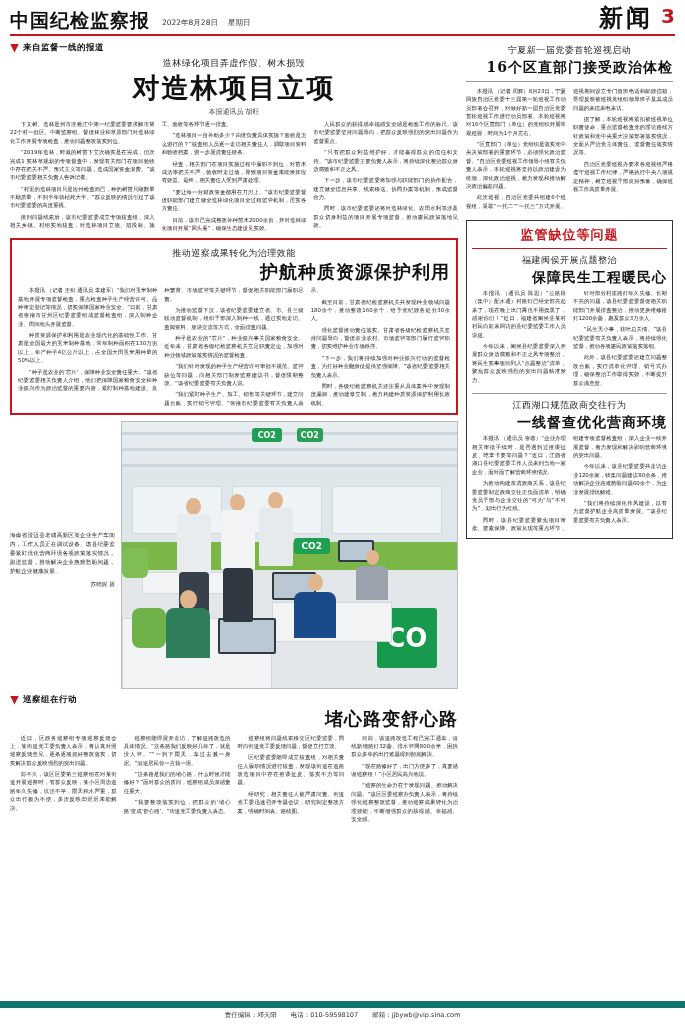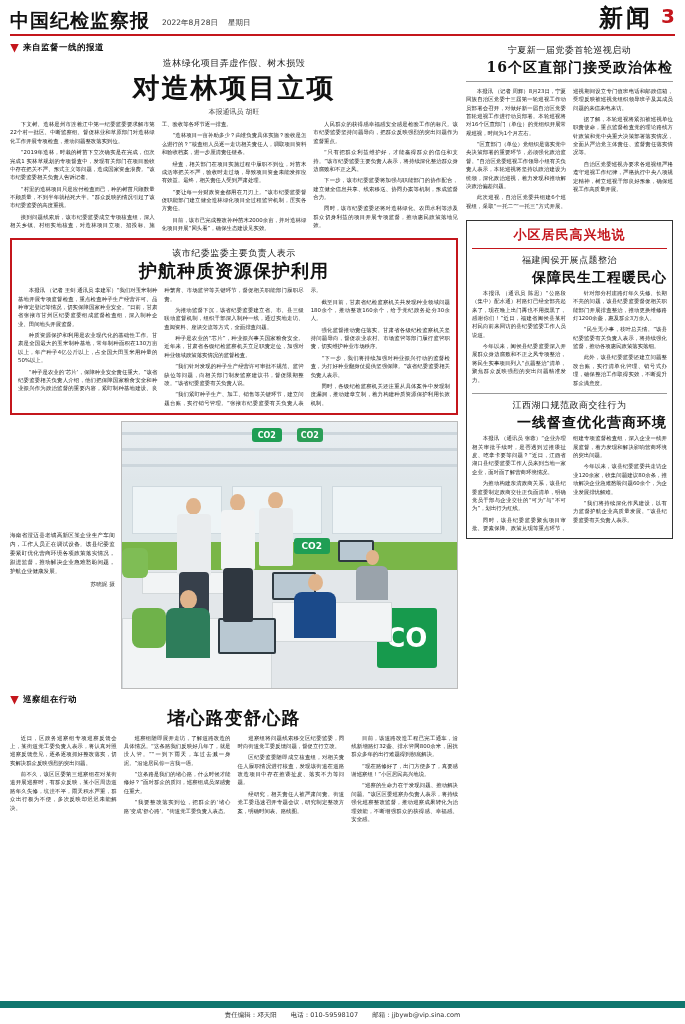--- a/index.html
+++ b/index.html
@@ -62,22 +62,22 @@
   .headline-xl {
     text-align: center;
     font-family: "DejaVu Serif", "Liberation Serif", serif;
     font-weight: bold;
     font-size: 27px;
     letter-spacing: 2px;
     margin: 2px 0 4px;
     line-height: 1.15;
   }
   .headline-lg {
-    text-align: center;
-    font-family: Liberation Mono, monospace;
+    text-align: right;
+    font-family: Liberation Serif, serif;
     font-weight: bold;
     font-size: 18px;
     letter-spacing: 1px;
     margin: 2px 0 3px;
     line-height: 1.2;
   }
   .headline-md {
     text-align: right;
     font-family: "DejaVu Serif", "Liberation Serif", serif;
     font-weight: bold;
@@ -193,21 +193,21 @@
           <p>“要让每一分财政资金都用在刀刃上。”该市纪委监委督促职能部门建立健全造林绿化项目全过程监管机制，压实各方责任。</p>
           <p>目前，该市已完成整改补种苗木2000余亩，并对造林绿化项目开展“回头看”，确保生态建设见实效。</p>
           <p>人民群众的获得感幸福感安全感是检验工作的标尺。该市纪委监委坚持问题导向，把群众反映强烈的突出问题作为监督重点。</p>
           <p>“只有把群众利益维护好，才能赢得群众的信任和支持。”该市纪委监委主要负责人表示，将持续深化整治群众身边腐败和不正之风。</p>
           <p>下一步，该市纪委监委将加强与职能部门的协作配合，建立健全信息共享、线索移送、协同办案等机制，形成监督合力。</p>
           <p>同时，该市纪委监委还将对造林绿化、农田水利等涉及群众切身利益的项目开展专项监督，推动惠民政策落地见效。</p>
         </div>
       </div>
 
       <div class="redbox">
-        <div class="kicker">该市纪委监委主要负责人表示</div>
+        <div class="kicker">推动巡察成果转化为治理效能</div>
         <div class="headline-lg">护航种质资源保护利用</div>
         <div class="cols c3">
           <p>本报讯 （记者 王剑 通讯员 李建军）“我们对玉米制种基地开展专项监督检查，重点检查种子生产经营许可、品种审定登记等情况，切实保障国家种业安全。”日前，甘肃省张掖市甘州区纪委监委组成监督检查组，深入制种企业、田间地头开展监督。</p>
           <p>种质资源保护和利用是农业现代化的基础性工作。甘肃是全国最大的玉米制种基地，常年制种面积在130万亩以上，年产种子4亿公斤以上，占全国大田玉米用种量的50%以上。</p>
           <p>“种子是农业的‘芯片’，保障种业安全责任重大。”该省纪委监委相关负责人介绍，他们把保障国家粮食安全和种业振兴作为政治监督的重要内容，紧盯制种基地建设、良种繁育、市场监管等关键环节，督促相关职能部门履职尽责。</p>
           <p>为推动监督下沉，该省纪委监委建立省、市、县三级联动监督机制，组织干部深入制种一线，通过实地走访、查阅资料、座谈交流等方式，全面排查问题。</p>
           <p>种子是农业的“芯片”，种业振兴事关国家粮食安全。近年来，甘肃省各级纪检监察机关立足职责定位，加强对种业领域政策落实情况的监督检查。</p>
           <p>“我们针对发现的种子生产经营许可审批不规范、监管缺位等问题，向相关部门制发监察建议书，督促限期整改。”该省纪委监委有关负责人说。</p>
           <p>“我们紧盯种子生产、加工、销售等关键环节，建立问题台账，实行销号管理。”张掖市纪委监委有关负责人表示。</p>
           <p>截至目前，甘肃省纪检监察机关共发现种业领域问题180余个，推动整改160余个，给予党纪政务处分30余人。</p>
@@ -320,21 +320,21 @@
           <p>“区直部门（单位）党组织是落实党中央决策部署的重要环节，必须强化政治监督。”自治区党委巡视工作领导小组有关负责人表示，本轮巡视将坚持以政治建设为统领，深化政治巡视，着力发现和推动解决政治偏差问题。</p>
           <p>此次巡视，自治区党委共组建6个巡视组，采取“一托二”“一托三”方式开展。巡视期间设立专门值班电话和邮政信箱，受理反映被巡视党组织领导班子及其成员问题的来信来电来访。</p>
           <p>据了解，本轮巡视将紧扣被巡视单位职责使命，重点监督检查党的理论路线方针政策和党中央重大决策部署落实情况，全面从严治党主体责任、监督责任落实情况等。</p>
           <p>自治区党委巡视办要求各巡视组严格遵守巡视工作纪律，严格执行中央八项规定精神，树立巡视干部良好形象，确保巡视工作高质量开展。</p>
         </div>
       </div>
 
       <div style="height:10px"></div>
 
       <div class="rbox">
-        <div class="rbox-title">小区居民高兴地说</div>
+        <div class="rbox-title">监管缺位等问题</div>
 
         <div>
           <div class="kicker">福建闽侯开展点题整治</div>
           <div class="headline-md">保障民生工程暖民心</div>
           <div class="cols c2">
             <p>本报讯 （通讯员 陈思）“公路段（集中）配水通）村路灯已经全部亮起来了，现在晚上出门再也不用摸黑了，感谢你们！”近日，福建省闽侯县某村村民向前来回访的县纪委监委工作人员说道。</p>
             <p>今年以来，闽侯县纪委监委深入开展群众身边腐败和不正之风专项整治，将民生实事项目列入“点题整治”清单，聚焦群众反映强烈的突出问题精准发力。</p>
             <p>针对部分村庄路灯年久失修、长期不亮的问题，该县纪委监委督促相关职能部门开展排查整治，推动更换维修路灯1200余盏，惠及群众3万余人。</p>
             <p>“民生无小事，枝叶总关情。”该县纪委监委有关负责人表示，将持续强化监督，推动各项惠民政策落实落细。</p>
             <p>此外，该县纪委监委还建立问题整改台账，实行清单化管理、销号式办理，确保整治工作取得实效，不断提升群众满意度。</p>

